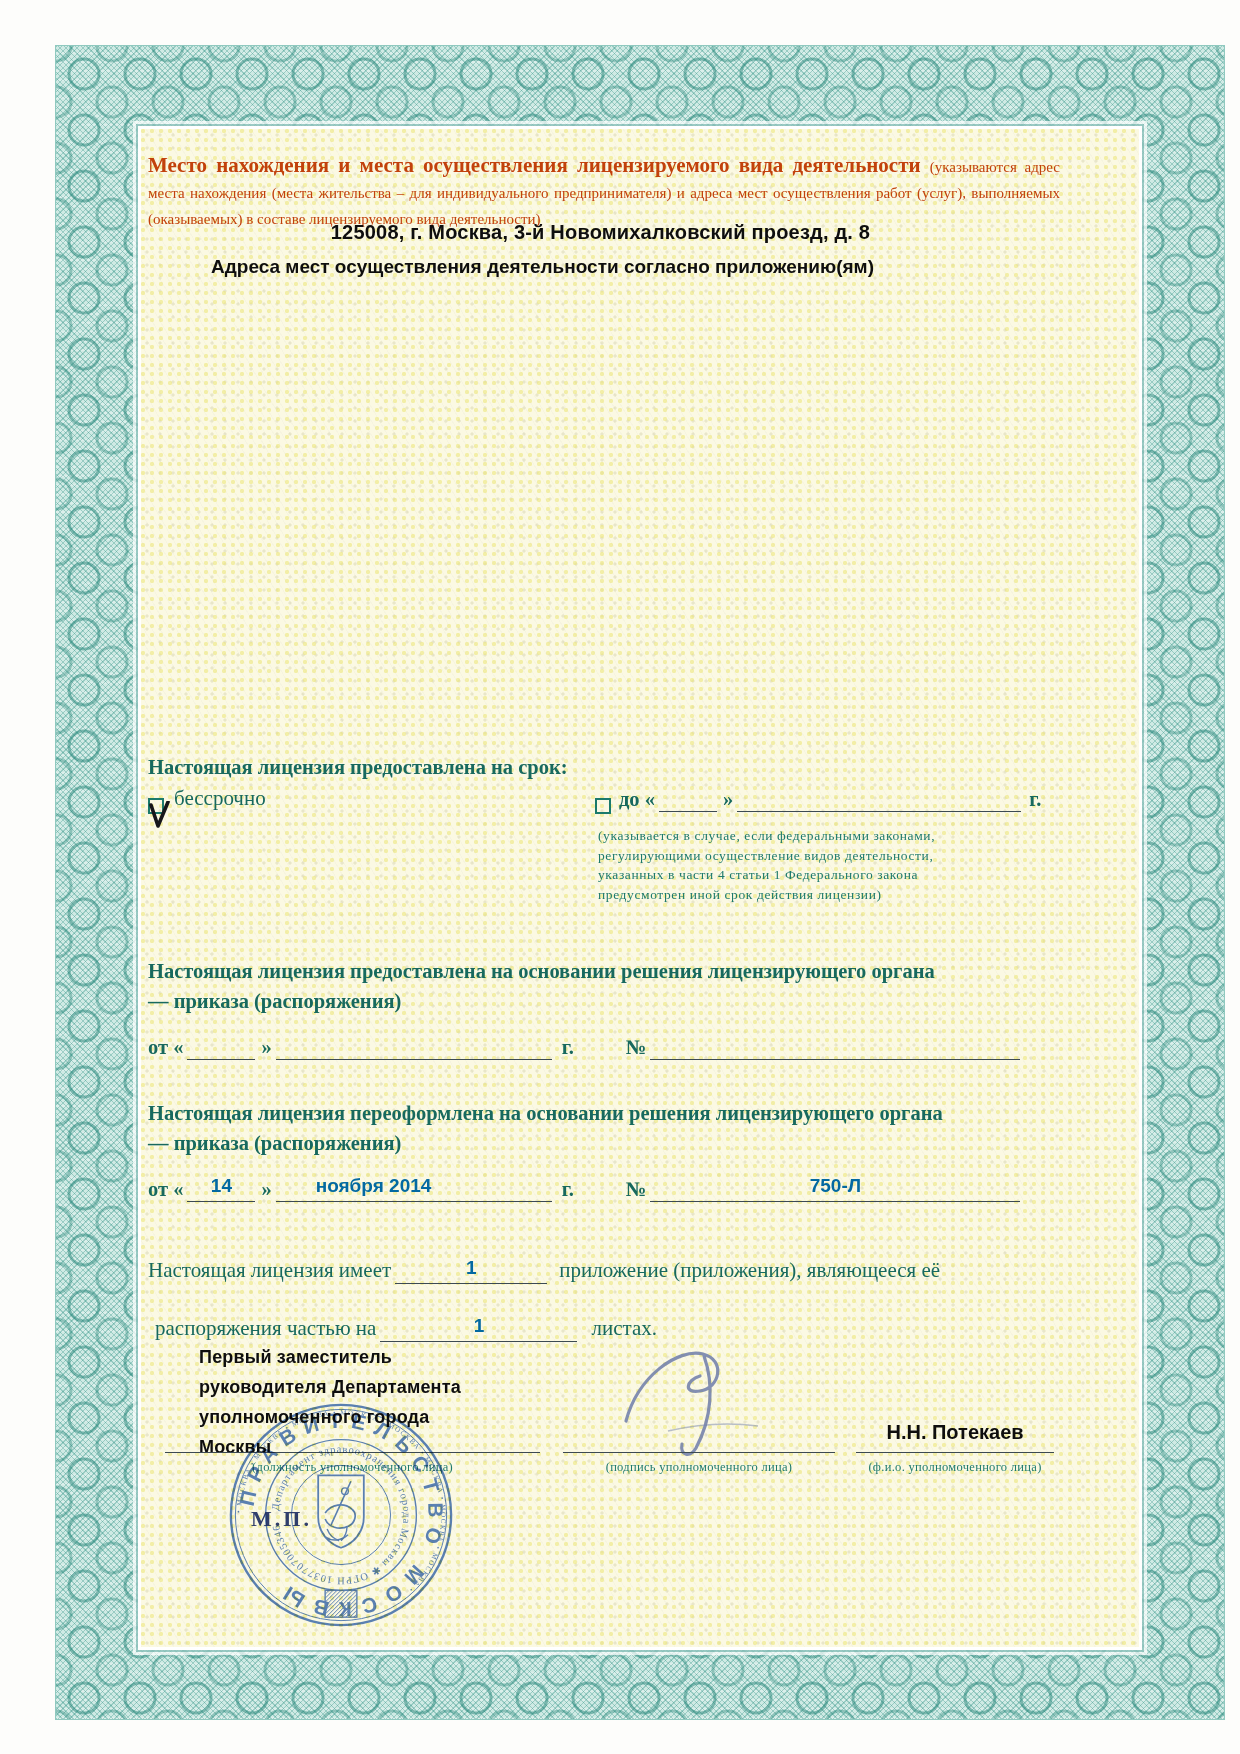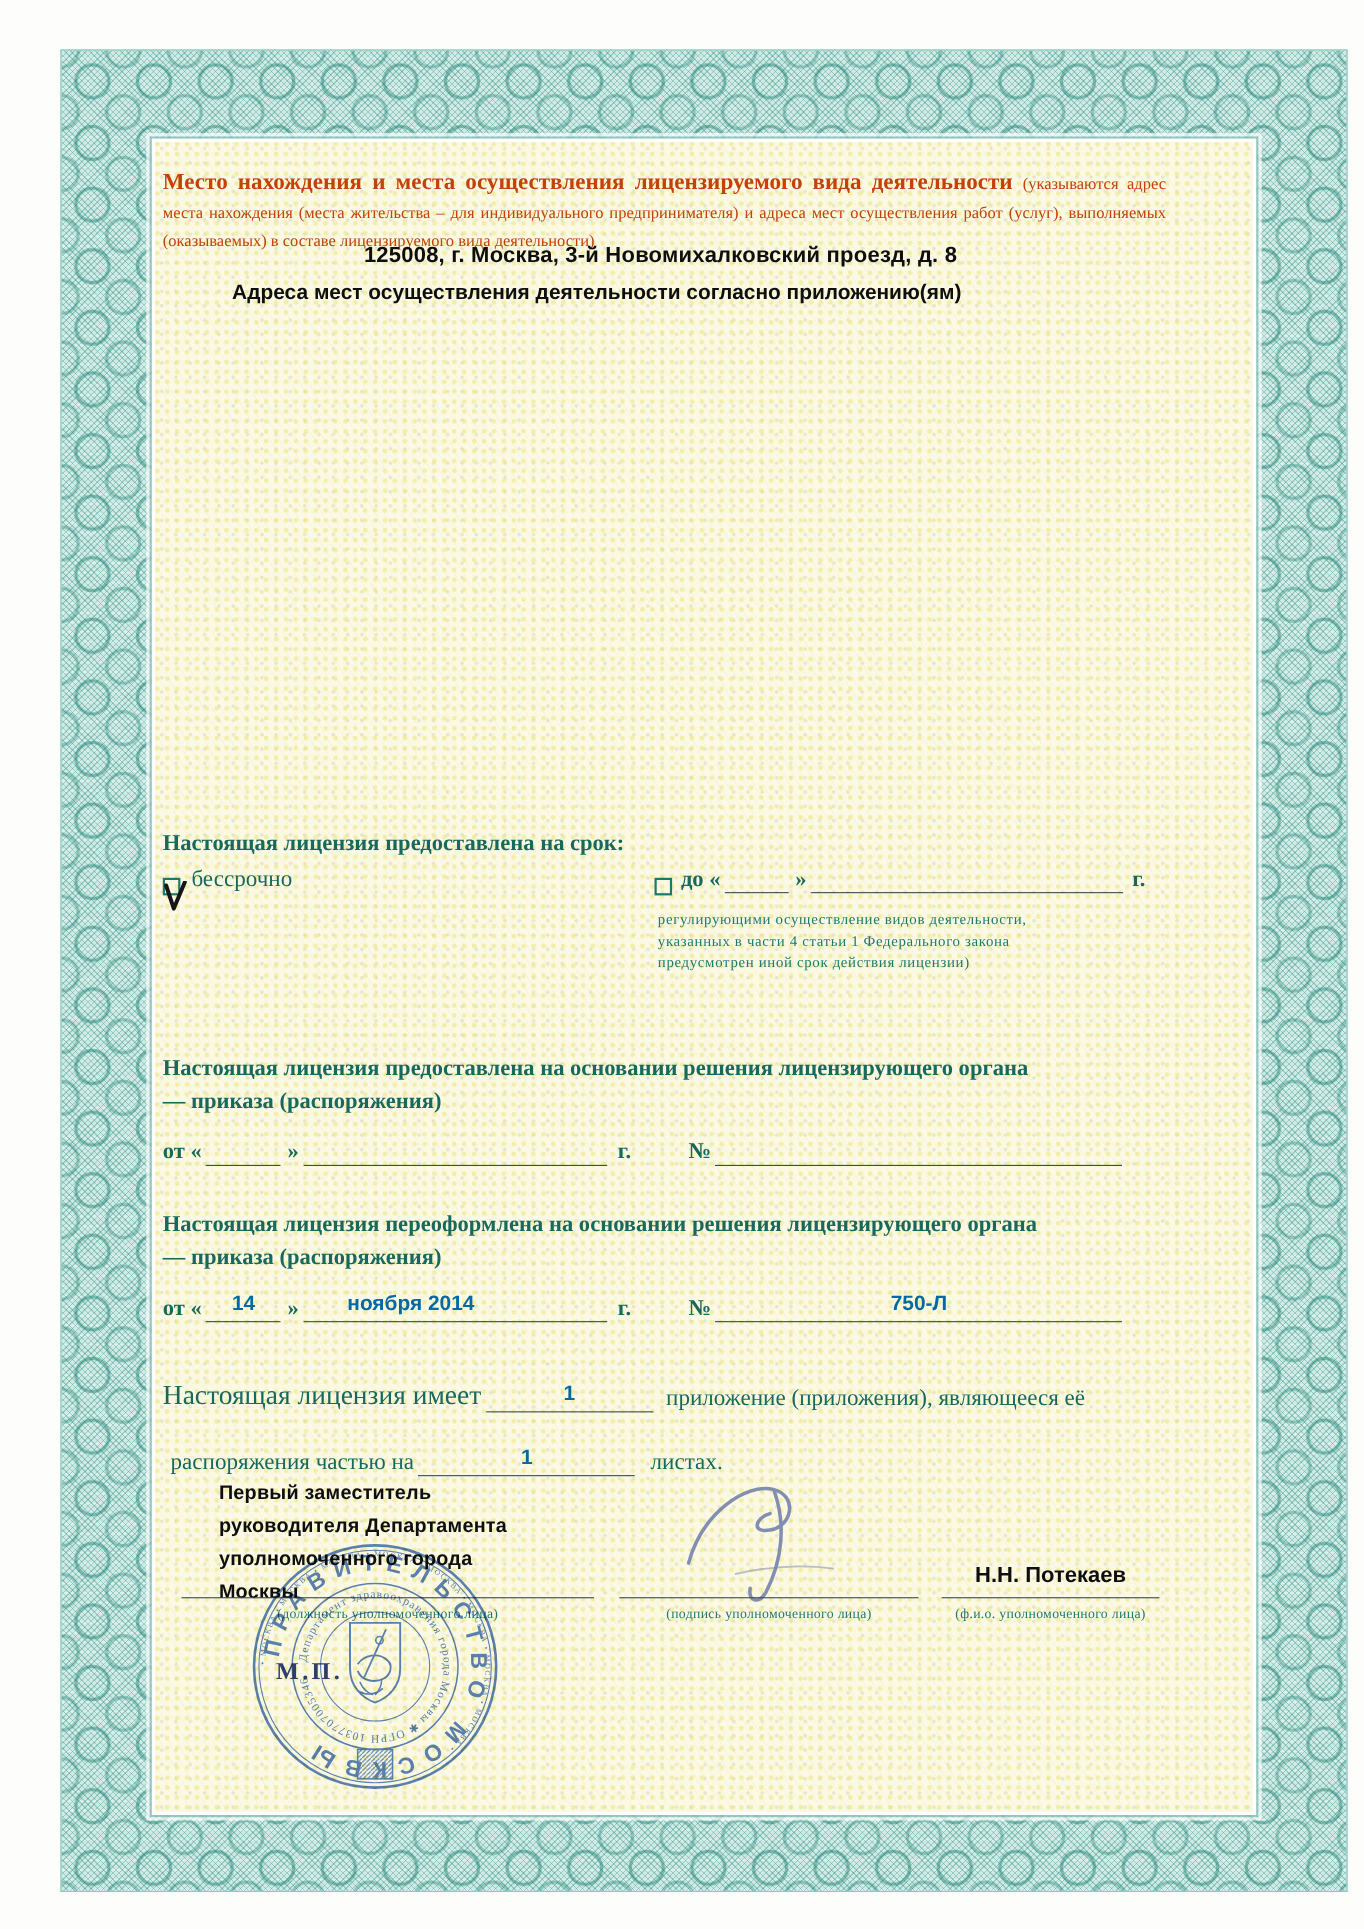--- a/index.html
+++ b/index.html
@@ -117,20 +117,21 @@
       <span class="chkbox" style="margin-right:8px;"></span>
       <span class="lbl">до «</span>
       <span class="fill" style="width:58px;"></span>
       <span class="lbl" style="padding-left:6px;">»</span>
       <span class="fill" style="width:284px;"></span>
       <span class="lbl" style="padding-left:8px;">г.</span>
     </div>
   </div>
 
   <div class="abs noteblock">
+    <div>(указывается в случае, если федеральными законами,</div>
     <div>регулирующими осуществление видов деятельности,</div>
     <div>указанных в части 4 статьи 1 Федерального закона</div>
     <div>предусмотрен иной срок действия лицензии)</div>
   </div>
 
   <div class="abs teal h-sec" style="left:148px; top:956px; width:920px;">
     <div>Настоящая лицензия предоставлена на основании решения лицензирующего органа</div>
     <div>— приказа (распоряжения)</div>
   </div>
   <div class="abs row" style="left:148px; top:1032px; height:28px;">
@@ -157,21 +158,21 @@
         <span class="val" style="text-align:left; padding-left:40px;">ноября 2014</span>
       </span>
     <span class="lbl" style="padding-left:10px;">г.</span>
     <span class="lbl" style="padding-left:48px;">№</span>
     <span class="fill" style="width:370px;">
         <span class="val">750-Л</span>
       </span>
   </div>
 
   <div class="abs row" style="left:148px; top:1248px; height:36px;">
-    <span class="lbl" style="font-weight:400; font-size:25px;">Настоящая лицензия имеет</span>
+    <span class="lbl" style="font-weight:400; font-size:21px;">Настоящая лицензия имеет</span>
     <span class="fill" style="width:152px;">
         <span class="val">1</span>
       </span>
     <span class="lbl" style="font-weight:400; font-size:21px; padding-left:12px;">приложение (приложения), являющееся её</span>
   </div>
   <div class="abs row" style="left:155px; top:1306px; height:36px;">
     <span class="lbl" style="font-weight:400; font-size:21px;">распоряжения частью на</span>
     <span class="fill" style="width:197px;">
         <span class="val">1</span>
       </span>

